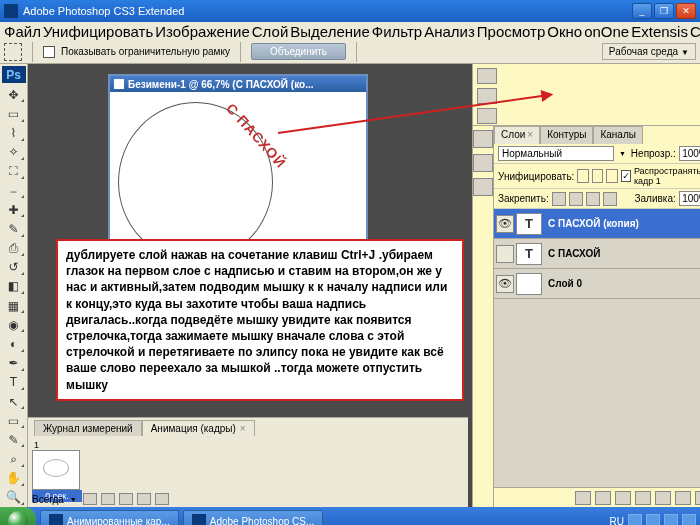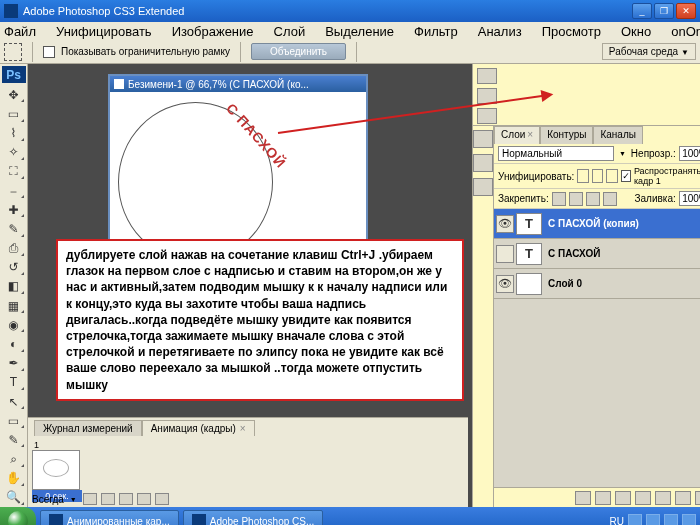--- a/index.html
+++ b/index.html
@@ -3,37 +3,37 @@
 <meta charset="utf-8">
 <style>
   * { box-sizing: border-box; margin: 0; padding: 0; font-family: Tahoma, sans-serif; }
   body { width: 700px; height: 525px; overflow: hidden; background: #3b6ea5; font-size: 11px; }
   .titlebar { height: 22px; background: linear-gradient(#2a7de1,#1b5fc4); color: #fff; display: flex; align-items: center; padding: 0 4px; }
   .titlebar .icon { width: 14px; height: 14px; background: #0a3a7a; margin-right: 5px; }
   .titlebar .title { flex: 1; font-size: 11px; }
   .winbtns { display: flex; gap: 2px; }
   .winbtn { width: 20px; height: 16px; background: linear-gradient(#5ca0ed,#2a6fd0); border: 1px solid #1a4f9c; border-radius: 2px; color: #fff; display: flex; align-items: center; justify-content: center; font-size: 9px; }
   .winbtn.close { background: linear-gradient(#f07050,#d04020); border-color: #a03010; }
-  .menubar { height: 18px; background: #ece9d8; display: flex; align-items: center; padding: 0 4px; gap: 20px; font-size: 13px; }
+  .menubar { height: 18px; background: #ece9d8; display: flex; align-items: center; padding: 0 4px; gap: 2px; font-size: 15px; }
   .menubar span { cursor: default; }
   .optbar { height: 24px; background: #ece9d8; border-bottom: 1px solid #aca899; display: flex; align-items: center; padding: 0 4px; gap: 6px; }
   .optbar .seltool { width: 18px; height: 18px; border: 1px dashed #555; }
   .optbar label { font-size: 10px; }
   .optbar .combine { padding: 2px 18px; background: linear-gradient(#b8c8d8,#9aabbb); border: 1px solid #7a8a9a; font-size: 10px; color: #fff; border-radius: 2px; }
   .optbar .sep { width:1px; height:20px; background:#aca899; margin:0 4px; }
   .optbar .workspace { margin-left:auto; font-size:10px; padding:2px 6px; border:1px solid #aca899; background:#ece9d8; }
   .workspace-arrow { font-size:8px; padding-left:3px; }
   .main { position: relative; height: 443px; background: #4a4a4a; display: flex; }
   .ltools { width: 28px; background: #ece9d8; border-right: 1px solid #aca899; display: flex; flex-direction: column; align-items: center; padding-top: 2px; }
   .pslogo { width: 24px; height: 18px; background: #0a3a7a; color: #7ac0ff; font-size: 12px; font-weight: bold; display: flex; align-items: center; justify-content: center; margin-bottom: 2px; }
   .ltools .tl { width: 22px; height: 18px; margin: 1px 0; display: flex; align-items: center; justify-content: center; font-size: 12px; color: #333; position: relative; }
   .ltools .tl .tri { position: absolute; right: 1px; bottom: 1px; width: 0; height: 0; border-right: 3px solid #555; border-top: 3px solid transparent; }
   .canvas-area { flex: 1; position: relative; }
   .docwin { position: absolute; left: 80px; top: 10px; width: 260px; height: 175px; border: 2px solid #6a8fc0; background: #fff; }
-  .doctitle { height: 16px; background: linear-gradient(#4a7fd0,#2a5fa0); color: #fff; font-size: 10px; display: flex; align-items: center; padding: 0 4px; }
+  .doctitle { height: 16px; background: linear-gradient(#4a7fd0,#2a5fa0); color: #fff; font-size: 10px; display: flex; align-items: center; padding: 0 4px; font-weight: bold; }
   .doctitle .icon { width: 10px; height: 10px; background: #fff; margin-right: 4px; }
   .doccanvas { position: relative; width: 100%; height: calc(100% - 16px); background: #fff; overflow: hidden; }
   .ellipse { position: absolute; left: 8px; top: 10px; width: 155px; height: 160px; border: 1px solid #555; border-radius: 50%; }
   .curvedtext { position: absolute; left: 125px; top: 8px; font-size: 14px; font-weight: bold; color: #c03030; transform: rotate(48deg); transform-origin: left top; letter-spacing: 1px; }
   .arrow { position: absolute; left: 250px; top: 68px; width: 270px; height: 2px; background: #d02020; transform: rotate(-8deg); transform-origin: left center; }
   .arrow::after { content: ""; position: absolute; right: -8px; top: -5px; width: 0; height: 0; border-left: 12px solid #d02020; border-top: 6px solid transparent; border-bottom: 6px solid transparent; }
   .infobox { position: absolute; left: 28px; top: 175px; width: 408px; background: #fff; border: 2px solid #d02020; padding: 6px 8px; font-size: 12px; font-weight: bold; line-height: 1.35; }
   .bottom-panel { position: absolute; left: 0; bottom: 0; width: 440px; height: 90px; background: #ece9d8; border-top: 1px solid #aca899; }
   .bptabs { height: 18px; display: flex; align-items: flex-end; padding-left: 6px; gap: 0; font-size: 10px; }
   .bptab { padding: 2px 8px; background: #d8d5c8; border: 1px solid #aca899; border-bottom: none; }

